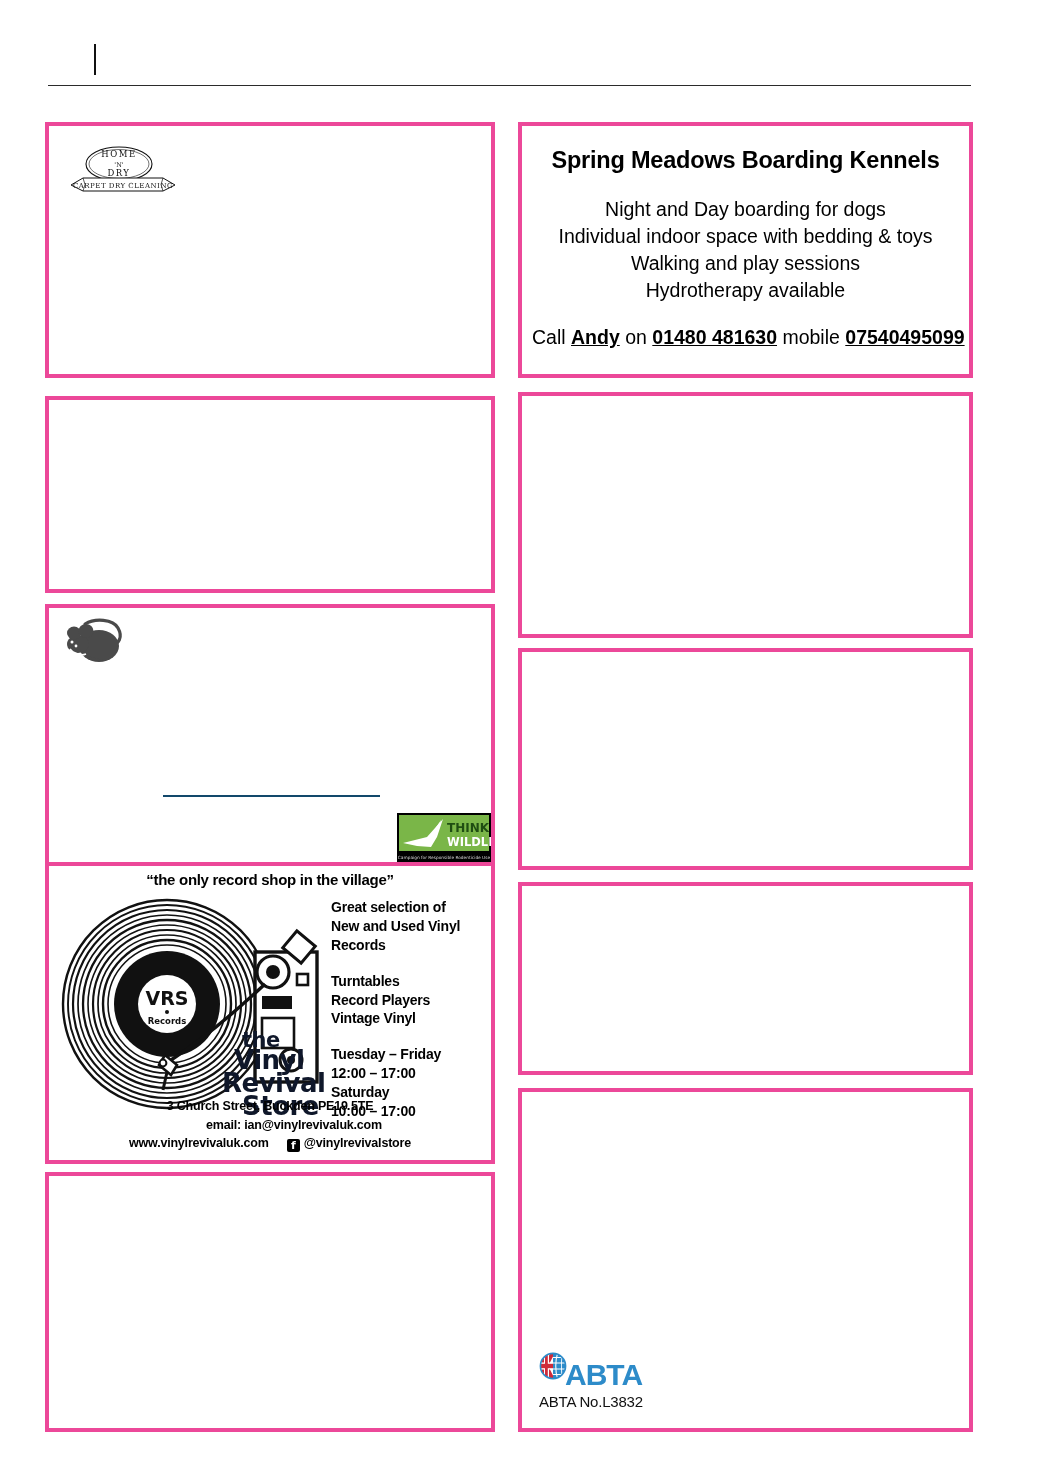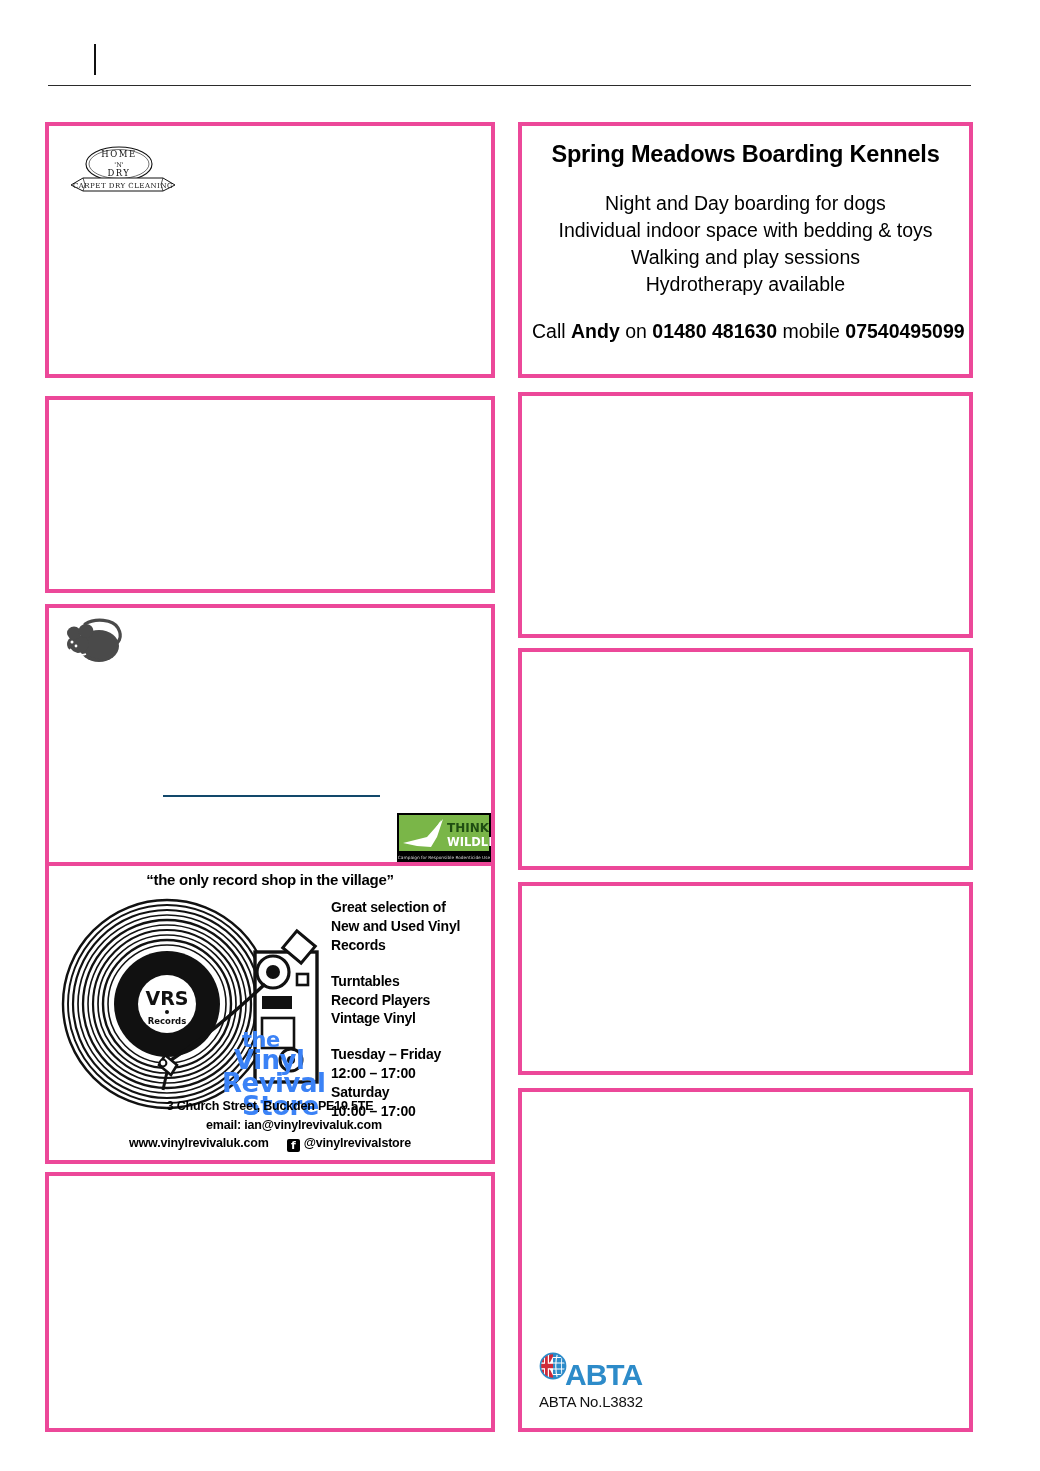--- a/index.html
+++ b/index.html
@@ -50,32 +50,32 @@
   #ad-travel        { left: 518px; top: 1088px; width: 455px; height: 344px; }
 
   
   #home-n-dry-logo {
     position: absolute; left: 18px; top: 16px; width: 120px; height: 55px;
   }
   #home-n-dry-logo svg { display:block; width:120px; height:55px; }
 
   
   #kennels-inner {
-    position: absolute; left: 0; top: 0; width: 100%; height: 100%;
+    position: absolute; left: 0; top: 6px; width: 100%; height: 100%;
     padding: 14px 10px 0 10px; box-sizing: border-box; text-align: center;
   }
   #kennels-title {
     font-size: 23.5px; font-weight: bold; letter-spacing: -0.2px;
     line-height: 1.2; margin: 0 0 22px 0;
   }
   .kennels-line {
     font-size: 19.5px; line-height: 1.38; white-space: nowrap;
   }
   #kennels-gap { height: 20px; }
-  .kennels-line b { font-weight: bold; }
+  .kennels-line b { font-weight: bold; text-decoration: underline; }
 
   
   #mouse-icon { position: absolute; left: 12px; top: 8px; width: 66px; height: 56px; }
   #mouse-icon svg { display:block; width:66px; height:56px; }
   #pest-link-line {
     position: absolute; left: 114px; top: 187px;
     width: 217px; height: 2px; background: #12486b;
   }
   #think-wildlife-logo {
     position: absolute; right: 0px; bottom: 0px; width: 94px; height: 51px;
@@ -96,21 +96,21 @@
     text-align: left; font-size: 14px; font-weight: bold;
     line-height: 1.35; letter-spacing: -0.2px;
   }
   #vinyl-info .grp { margin-bottom: 17px; }
   #vinyl-info .grp:last-child { margin-bottom: 0; }
 
   #vinyl-wordmark {
     position: absolute; left: 171px; top: 165px; width: 130px; height: 84px;
     text-align: left;
     font-family: "DejaVu Sans", sans-serif;
-    font-weight: bold; color: #3b82f6;
+    font-weight: bold; color: #0f172a;
     line-height: 0.88; letter-spacing: -0.5px;
   }
   #vinyl-wordmark .w1 { font-size: 21px; display:block; padding-left: 22px; }
   #vinyl-wordmark .w2 { font-size: 26px; display:block; padding-left: 14px; }
   #vinyl-wordmark .w3 { font-size: 26px; display:block; padding-left: 2px; }
   #vinyl-wordmark .w4 { font-size: 26px; display:block; padding-left: 22px; }
 
   #vinyl-contact {
     position: absolute; left: 0; bottom: 7px; width: 100%;
     text-align: center; font-size: 12.5px; font-weight: bold;

